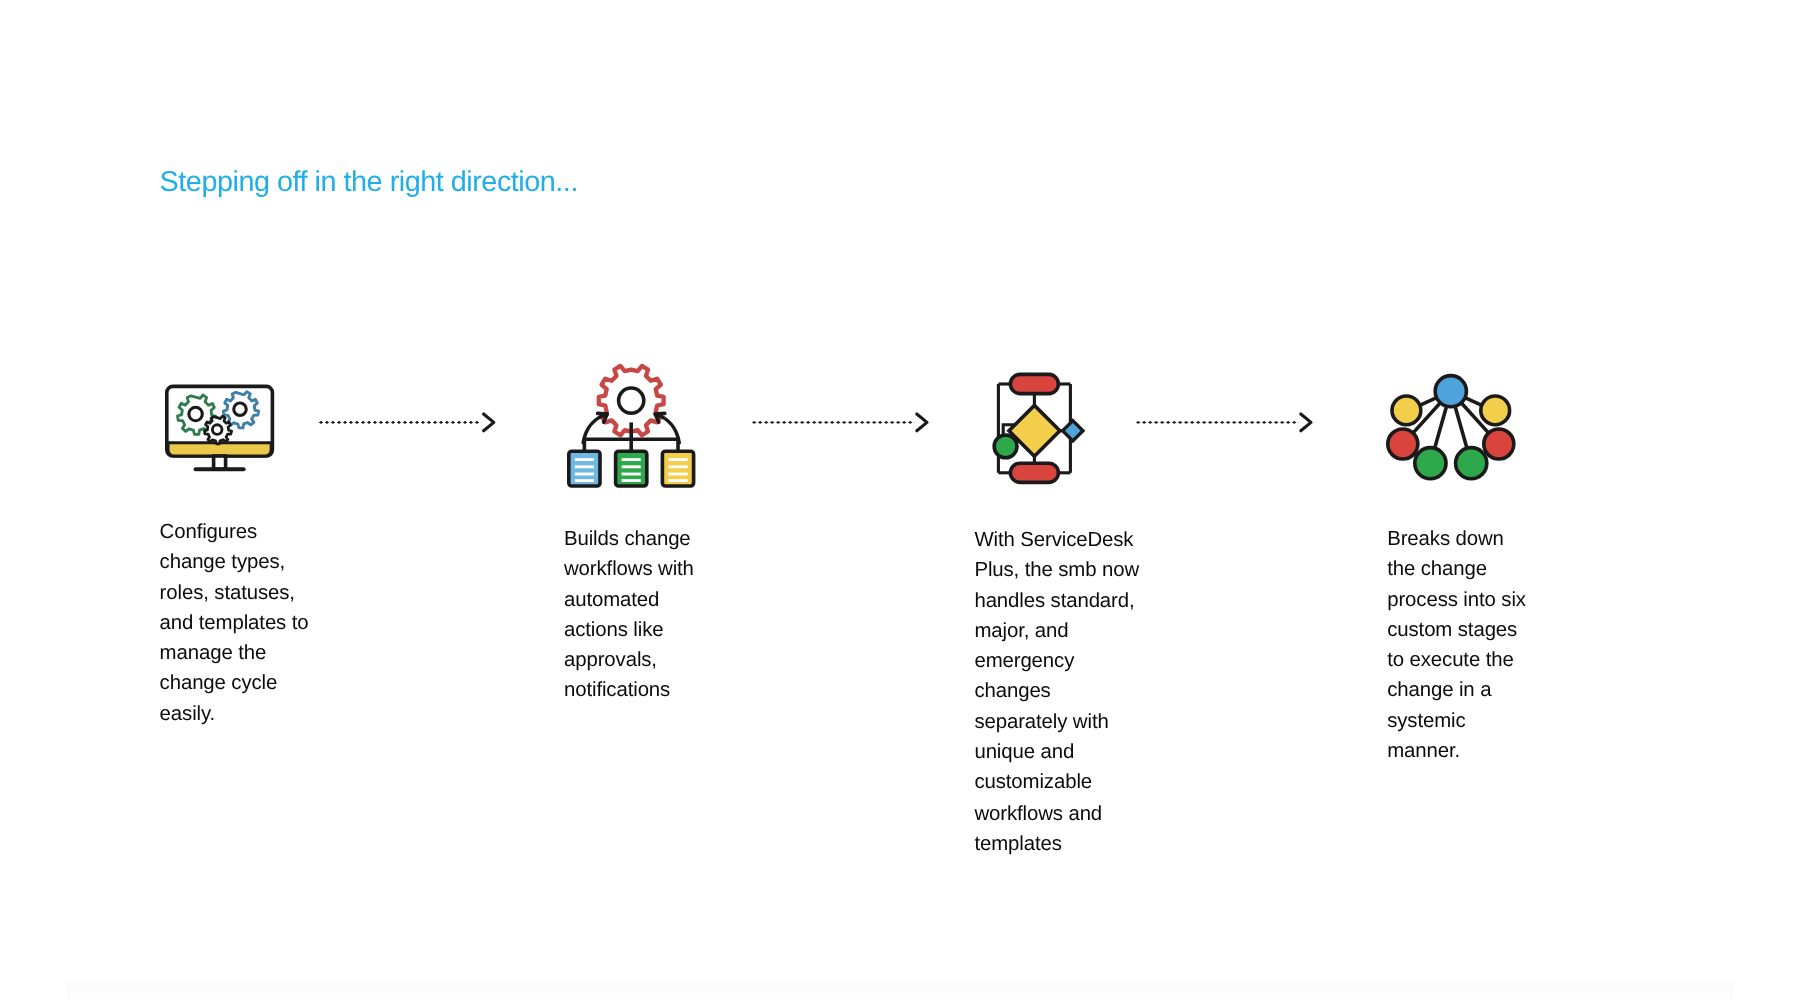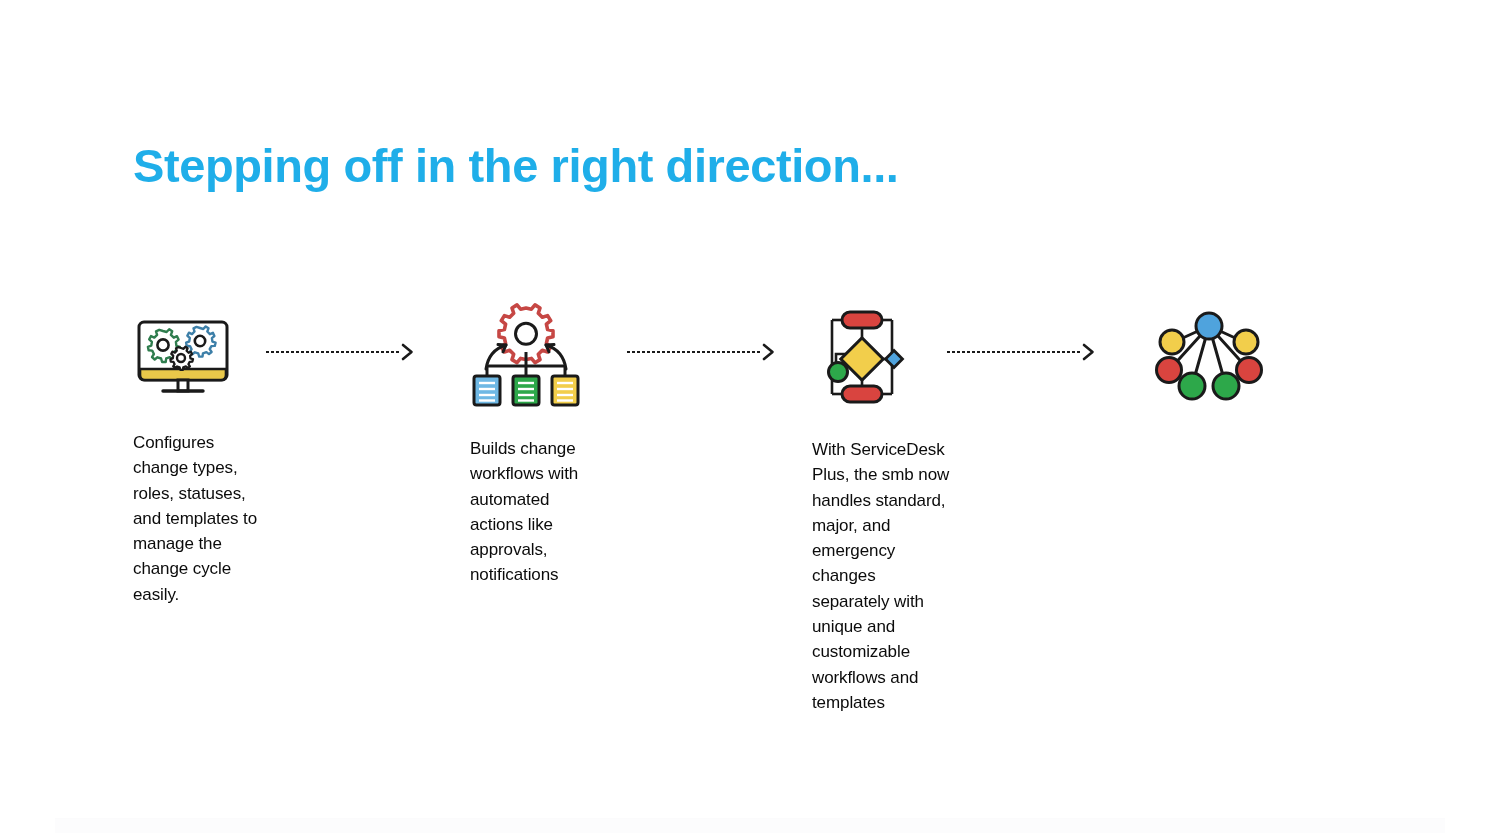--- a/index.html
+++ b/index.html
@@ -32,22 +32,22 @@
     bottom: 0px;
     height: 14px;
     background: #fcfcfd;
     border-top: 1px solid #fbfbfc;
   }
 
   .title {
     position: absolute;
     left: 133px;
     top: 138px;
-    font-size: 47px;
-    font-weight: bold;
+    font-size: 24px;
+    font-weight: normal;
     letter-spacing: -0.4px;
     color: #1FAEE9;
     white-space: nowrap;
   }
 
   
   .col {
     position: absolute;
     top: 300px;
   }
@@ -279,20 +279,28 @@
         <circle cx="16" cy="32" r="12" fill="#F2CE4B" stroke="#1A1A1A" stroke-width="3"></circle>
         <circle cx="90" cy="32" r="12" fill="#F2CE4B" stroke="#1A1A1A" stroke-width="3"></circle>
 
         <circle cx="13" cy="60" r="12.5" fill="#D9443F" stroke="#1A1A1A" stroke-width="3"></circle>
         <circle cx="93" cy="60" r="12.5" fill="#D9443F" stroke="#1A1A1A" stroke-width="3"></circle>
 
         <circle cx="36" cy="76" r="13" fill="#2DA84A" stroke="#1A1A1A" stroke-width="3"></circle>
         <circle cx="70" cy="76" r="13" fill="#2DA84A" stroke="#1A1A1A" stroke-width="3"></circle>
       </svg>
     </div>
+    <div class="blurb">Breaks down
+the change
+process into six
+custom stages
+to execute the
+change in a
+systemic
+manner.</div>
   </div>
 
   <div class="connector conn-0">
     <div class="conn-line"></div>
     <svg class="conn-head" viewBox="0 0 11 16">
       <path d="M1 1 L9.5 8 L1 15" fill="none" stroke="#1A1A1A" stroke-width="2.6" stroke-linecap="round" stroke-linejoin="round"></path>
     </svg>
   </div>
 
   <div class="connector conn-1">

